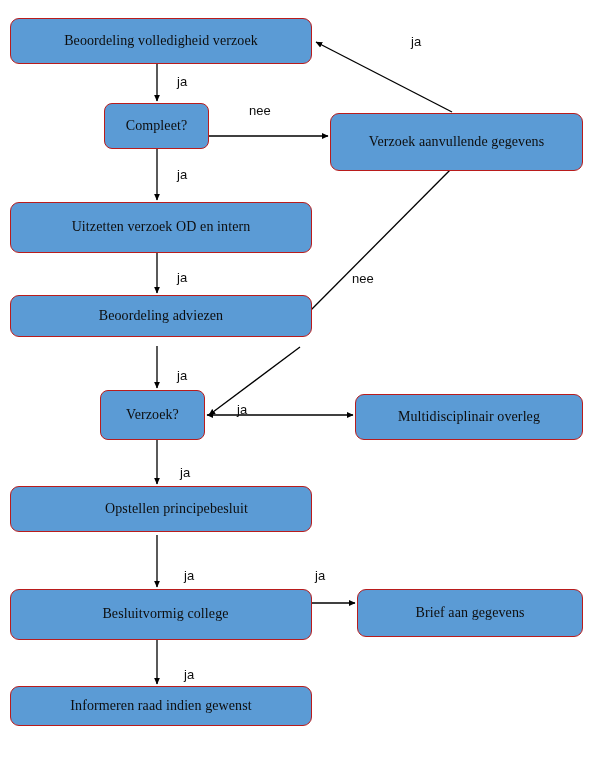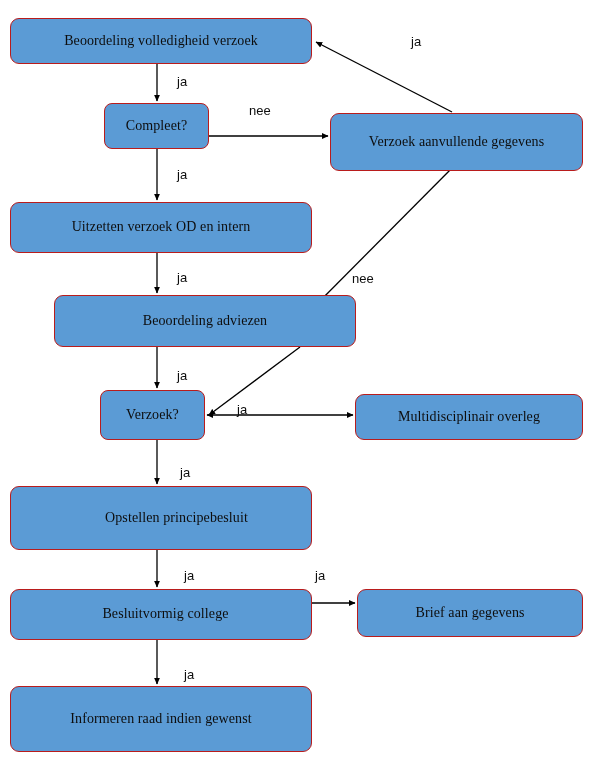--- a/index.html
+++ b/index.html
@@ -100,39 +100,39 @@
       </div>
       <div class="node square" style="left: 104px; top: 103px; width: 105px; height: 46px;">
         <span class="node-label">Compleet?</span>
       </div>
       <div class="node rounded" style="left: 330px; top: 113px; width: 253px; height: 58px;">
         <span class="node-label">Verzoek aanvullende gegevens</span>
       </div>
       <div class="node rounded" style="left: 10px; top: 202px; width: 302px; height: 51px;">
         <span class="node-label">Uitzetten verzoek OD en intern</span>
       </div>
-      <div class="node rounded" style="left: 10px; top: 295px; width: 302px; height: 52px; margin-left: 44px;">
+      <div class="node rounded" style="left: 10px; top: 295px; width: 302px; height: 42px;">
         <span class="node-label">Beoordeling adviezen</span>
       </div>
       <div class="node square" style="left: 100px; top: 390px; width: 105px; height: 50px;">
         <span class="node-label">Verzoek?</span>
       </div>
       <div class="node rounded" style="left: 355px; top: 394px; width: 228px; height: 46px;">
         <span class="node-label">Multidisciplinair overleg</span>
       </div>
-      <div class="node rounded" style="left: 10px; top: 486px; width: 302px; height: 64px; padding-left: 31px;">
+      <div class="node rounded" style="left: 10px; top: 486px; width: 302px; height: 46px; padding-left: 31px;">
         <span class="node-label">Opstellen principebesluit</span>
       </div>
       <div class="node rounded" style="left: 10px; top: 589px; width: 302px; height: 51px; padding-left: 9px;">
         <span class="node-label">Besluitvormig college</span>
       </div>
       <div class="node rounded" style="left: 357px; top: 589px; width: 226px; height: 48px;">
         <span class="node-label">Brief aan gegevens</span>
       </div>
-      <div class="node rounded" style="left: 10px; top: 686px; width: 302px; height: 66px;">
+      <div class="node rounded" style="left: 10px; top: 686px; width: 302px; height: 40px;">
         <span class="node-label">Informeren raad indien gewenst</span>
       </div>
     </div>
   <div id="labels-layer">
       <div class="edge-label" style="left: 177px; top: 75px;">ja</div>
       <div class="edge-label" style="left: 249px; top: 104px;">nee</div>
       <div class="edge-label" style="left: 411px; top: 35px;">ja</div>
       <div class="edge-label" style="left: 177px; top: 168px;">ja</div>
       <div class="edge-label" style="left: 177px; top: 271px;">ja</div>
       <div class="edge-label" style="left: 352px; top: 272px;">nee</div>

